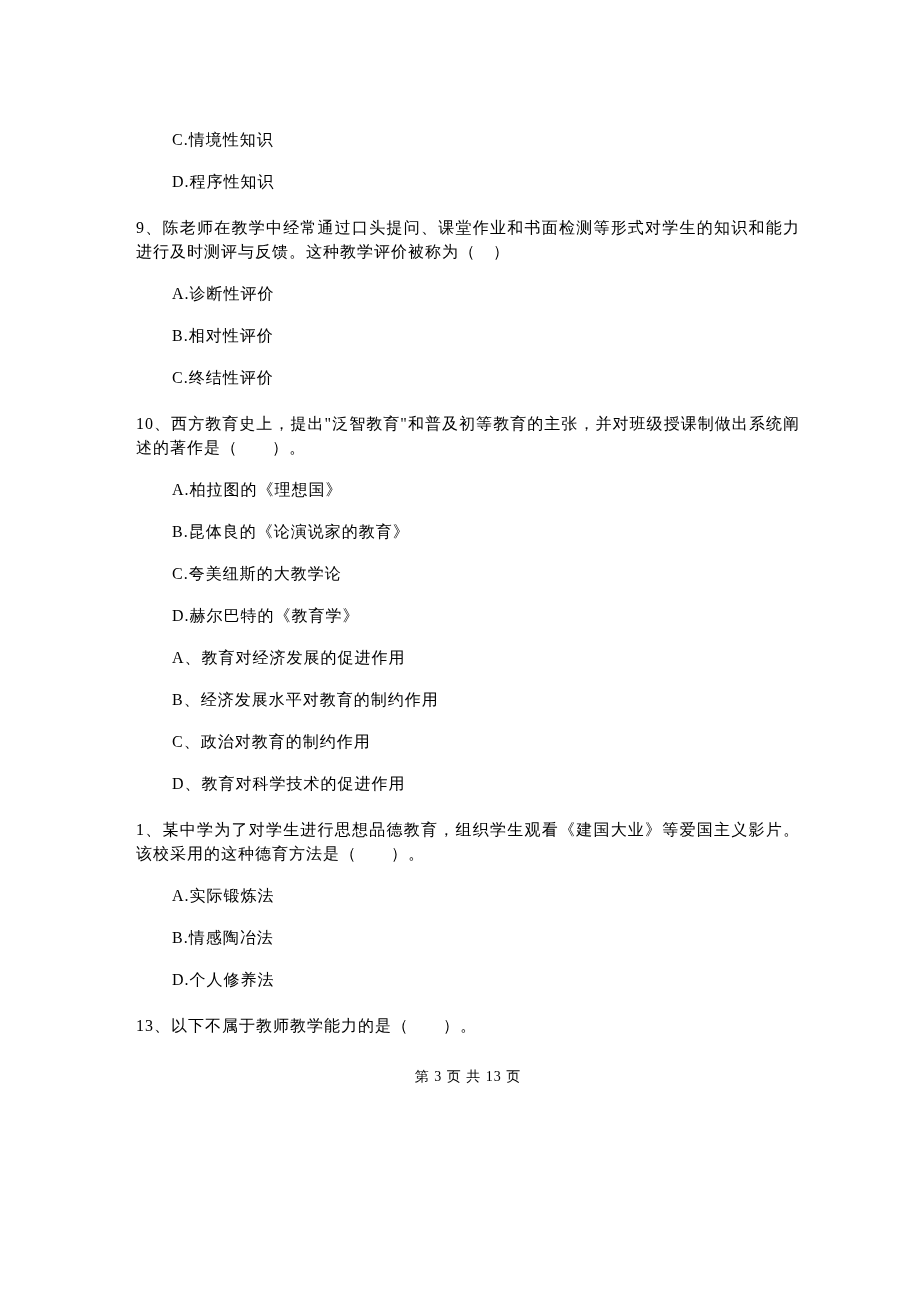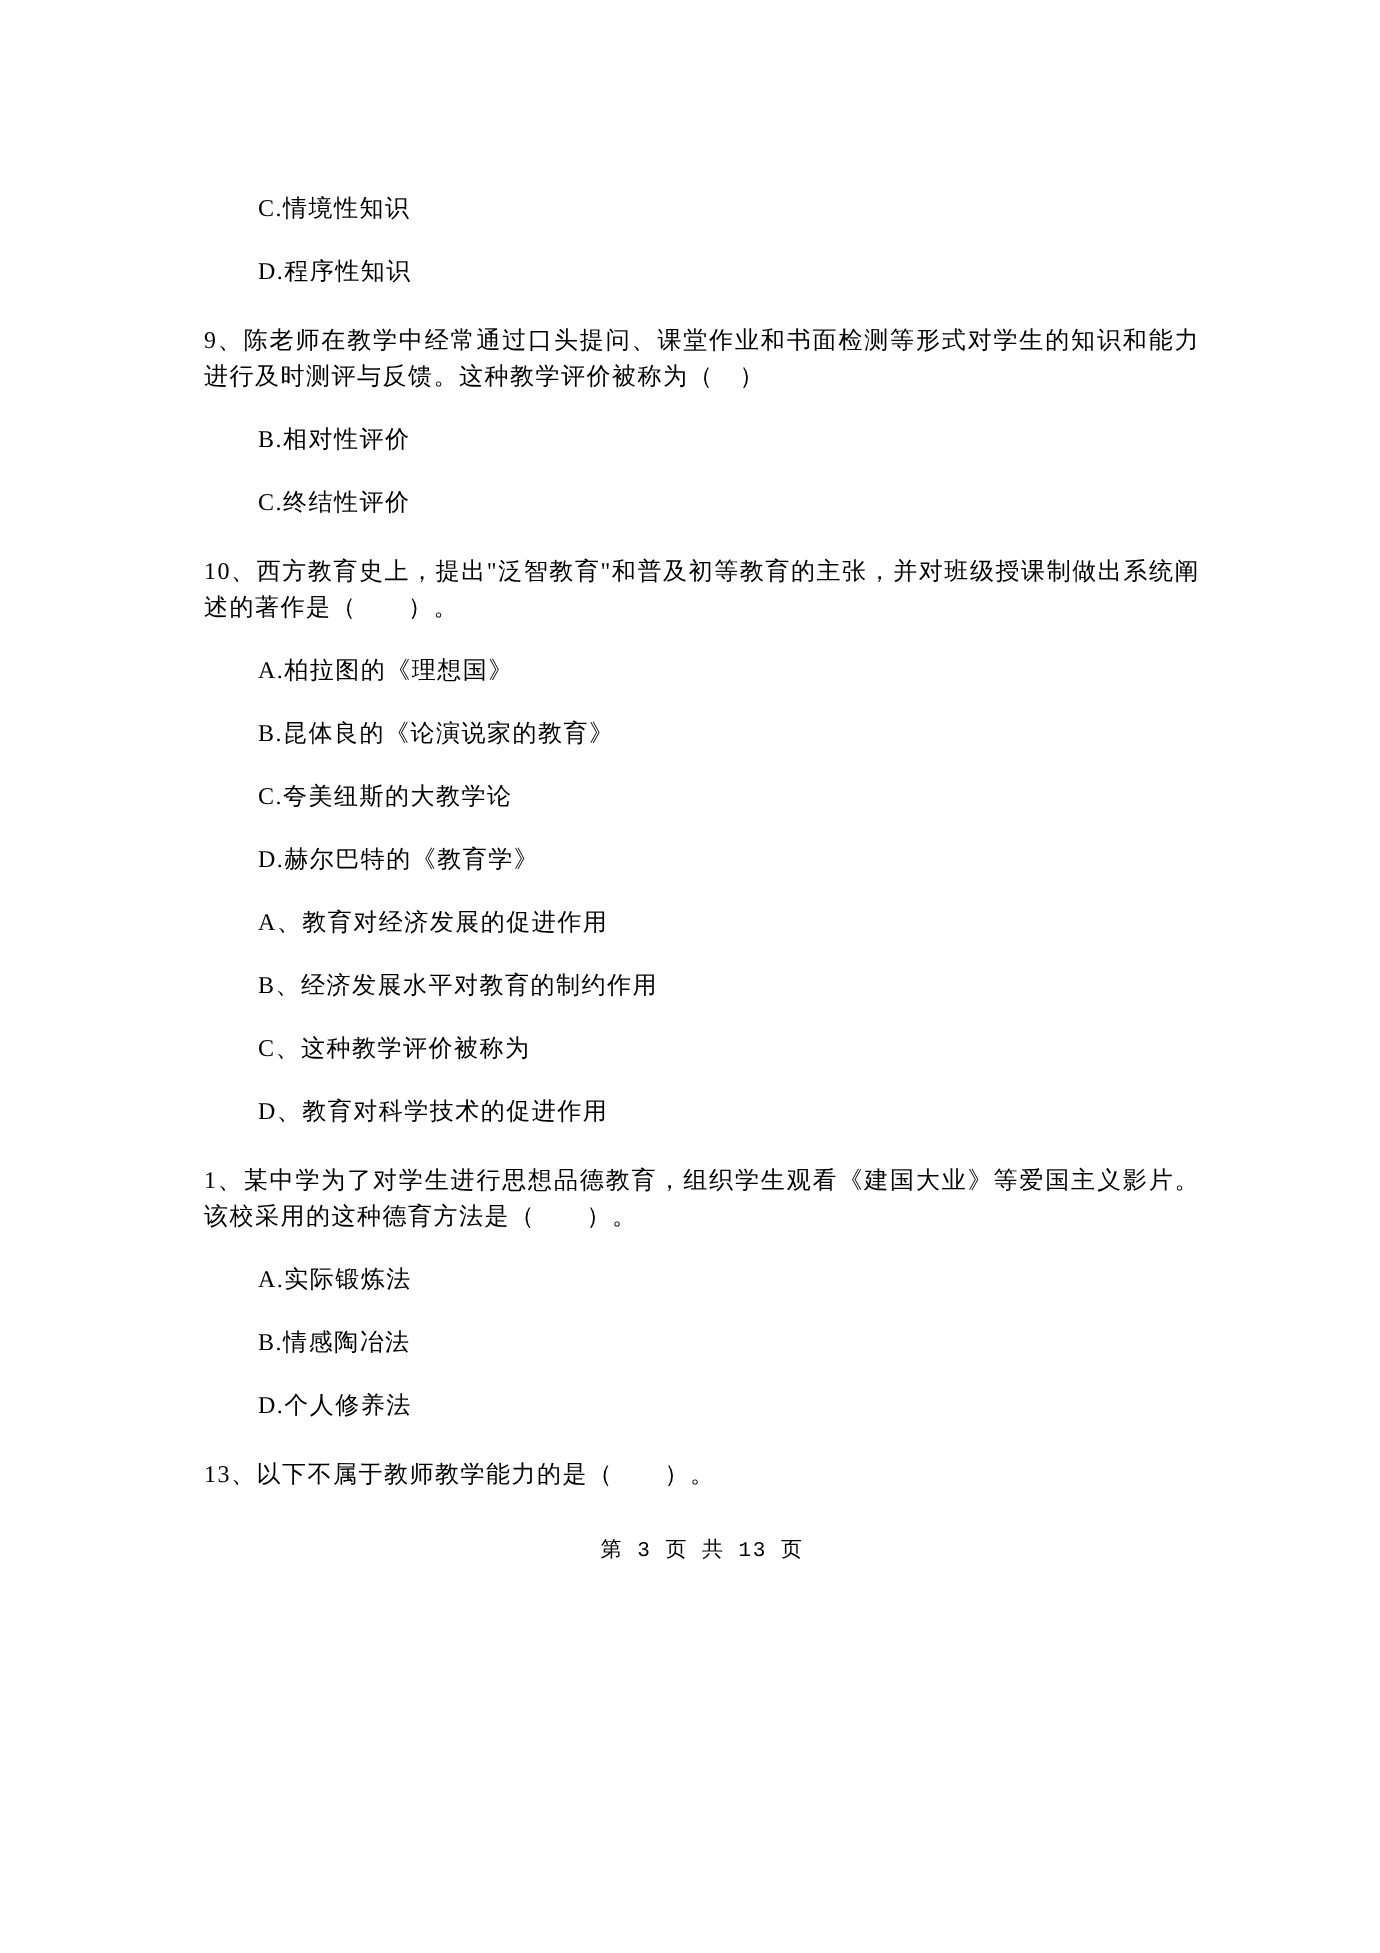--- a/index.html
+++ b/index.html
@@ -23,44 +23,44 @@
   .question {
     margin: 22px 0 18px 0;
     text-align: justify;
     letter-spacing: 1px;
   }
   .footer {
     text-align: center;
     font-size: 14px;
     margin-top: 28px;
     letter-spacing: 1px;
-    font-family: Liberation Mono, monospace;
   }
 </style>
 </head>
 <body>
 
 <div class="page">
 
   <div class="option">C.情境性知识</div>
   <div class="option">D.程序性知识</div>
 
   <div class="question">9、陈老师在教学中经常通过口头提问、课堂作业和书面检测等形式对学生的知识和能力进行及时测评与反馈。这种教学评价被称为（　）</div>
+  <div class="option">A.诊断性评价</div>
   <div class="option">B.相对性评价</div>
   <div class="option">C.终结性评价</div>
 
   <div class="question">10、西方教育史上，提出"泛智教育"和普及初等教育的主张，并对班级授课制做出系统阐述的著作是（　　）。</div>
   <div class="option">A.柏拉图的《理想国》</div>
   <div class="option">B.昆体良的《论演说家的教育》</div>
   <div class="option">C.夸美纽斯的大教学论</div>
   <div class="option">D.赫尔巴特的《教育学》</div>
 
   <div class="option">A、教育对经济发展的促进作用</div>
   <div class="option">B、经济发展水平对教育的制约作用</div>
-  <div class="option">C、这种教学评价被称为</div>
+  <div class="option">C、政治对教育的制约作用</div>
   <div class="option">D、教育对科学技术的促进作用</div>
 
   <div class="question">1、某中学为了对学生进行思想品德教育，组织学生观看《建国大业》等爱国主义影片。该校采用的这种德育方法是（　　）。</div>
   <div class="option">A.实际锻炼法</div>
   <div class="option">B.情感陶冶法</div>
   <div class="option">D.个人修养法</div>
 
   <div class="question">13、以下不属于教师教学能力的是（　　）。</div>
 
   <div class="footer">第 3 页 共 13 页</div>

